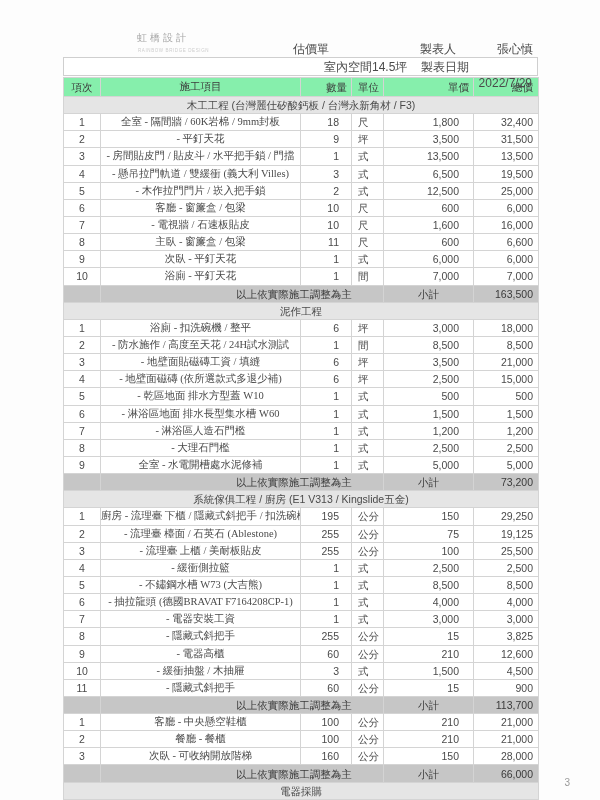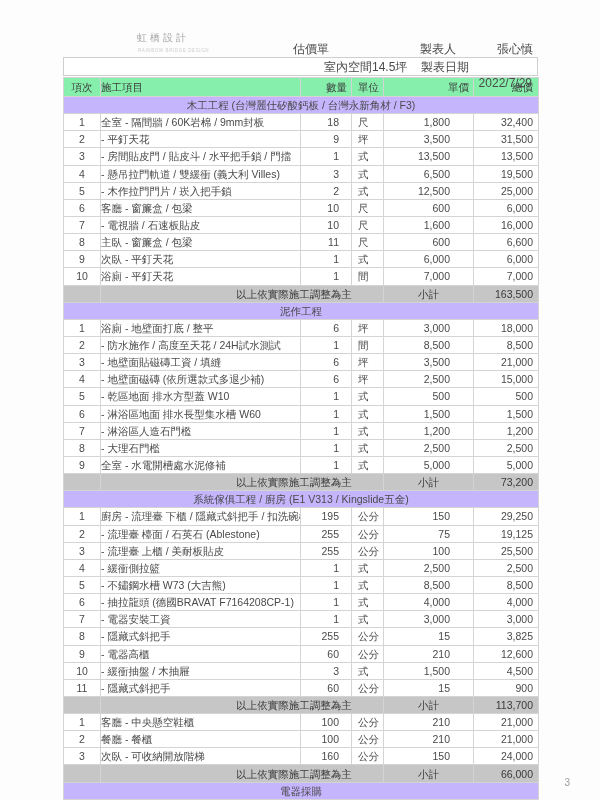--- a/index.html
+++ b/index.html
@@ -24,28 +24,28 @@
   .row2{top:29px;height:19px;line-height:19px;border:1px solid #cfcfcf;background:#fff;box-sizing:border-box;}
   .row2 .p1{top:0;margin-left:30px;} .row2 .p2{top:0;} .row2 .p3{top:16px;margin-left:12px;}
   
   table{border-collapse:collapse;table-layout:fixed;width:475px;font-size:10.5px;color:#4a4a4a;background:#fff;}
   col.c1{width:37px;} col.c2{width:200px;} col.c3{width:51px;}
   col.c4{width:32px;} col.c5{width:90px;} col.c6{width:65px;}
   th,td{border:1px solid #d4d4d4;padding:0;height:16.15px;line-height:16px;
         overflow:hidden;white-space:nowrap;font-weight:normal;}
   thead th{background:#86efac;color:#3a3a3a;height:18px;line-height:18px;}
   .t-no{text-align:center;}
-  .t-desc{text-align:left;padding-left:0;}
+  .t-desc{text-align:center;padding-left:0;font-family:Liberation Serif, serif;}
   .t-qty{text-align:right;padding-right:12px;}
   .t-qty-h{text-align:right;padding-right:4px;}
   .t-unit{text-align:left;padding-left:6px;margin-left:21px;}
-  .t-price{text-align:right;padding-right:23px;}
+  .t-price{text-align:right;padding-right:14px;}
   .t-price-h{text-align:right;padding-right:4px;}
   .t-total{text-align:right;padding-right:5px;}
-  .sec{text-align:center;background:#c4b5fd;}
+  .sec{text-align:center;background:#e5e5e5;}
   .sub{background:#c6c6c6;color:#3a3a3a;}
   .sub-note{text-align:center;padding-left:104px;margin-top:12px;}
   .sub-label{text-align:center;}
   .pageno{position:absolute;right:30px;bottom:12px;font-size:10px;color:#9a9a9a;}
 </style>
 </head>
 <body>
 
 <div class="doc">
 
@@ -175,21 +175,21 @@
           <td class="sub"></td>
           <td colspan="3" class="sub sub-note">以上依實際施工調整為主</td>
           <td class="sub sub-label">小計</td>
           <td class="sub t-total">163,500</td>
         </tr>
         <tr>
           <td colspan="6" class="sec">泥作工程</td>
         </tr>
         <tr>
           <td class="t-no">1</td>
-          <td class="t-desc">浴廁 - 地壁面打底 / 整平</td>
+          <td class="t-desc">浴廁 - 扣洗碗機 / 整平</td>
           <td class="t-qty">6</td>
           <td class="t-unit">坪</td>
           <td class="t-price">3,000</td>
           <td class="t-total">18,000</td>
         </tr>
         <tr>
           <td class="t-no">2</td>
           <td class="t-desc">- 防水施作 / 高度至天花 / 24H試水測試</td>
           <td class="t-qty">1</td>
           <td class="t-unit">間</td>
@@ -370,21 +370,21 @@
           <td class="t-unit">公分</td>
           <td class="t-price">210</td>
           <td class="t-total">21,000</td>
         </tr>
         <tr>
           <td class="t-no">3</td>
           <td class="t-desc">次臥 - 可收納開放階梯</td>
           <td class="t-qty">160</td>
           <td class="t-unit">公分</td>
           <td class="t-price">150</td>
-          <td class="t-total">24,000</td>
+          <td class="t-total">28,000</td>
         </tr>
         <tr>
           <td class="sub"></td>
           <td colspan="3" class="sub sub-note">以上依實際施工調整為主</td>
           <td class="sub sub-label">小計</td>
           <td class="sub t-total">66,000</td>
         </tr>
         <tr>
           <td colspan="6" class="sec">電器採購</td>
         </tr>

